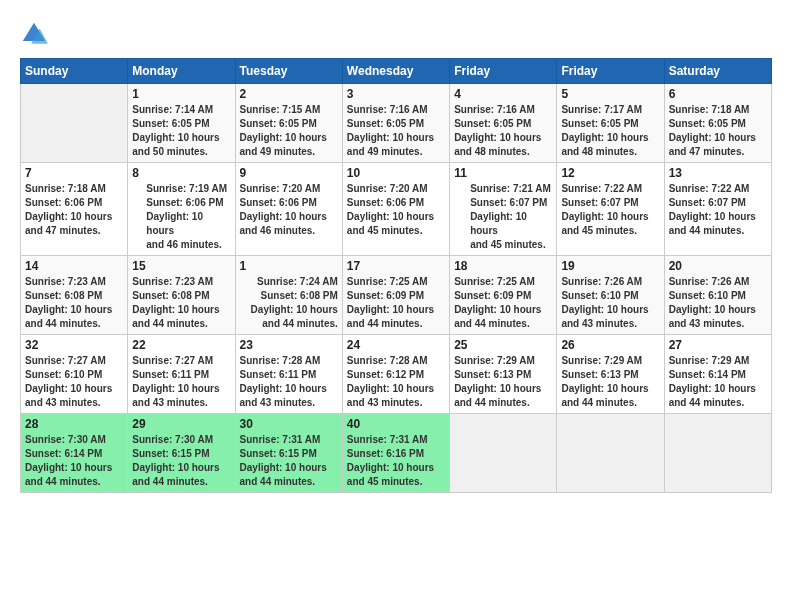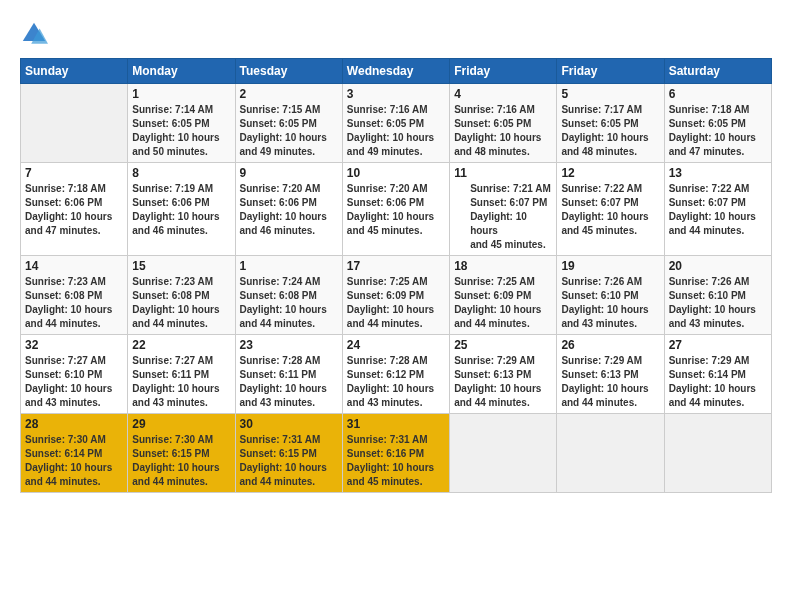--- a/index.html
+++ b/index.html
@@ -71,21 +71,21 @@
       vertical-align: top;
       padding: 3px 4px;
       width: calc(100% / 7);
       height: 78px;
       background: #fff;
     }
     .calendar tbody tr:nth-child(odd) td {
       background: #f9f9f9;
     }
     .calendar tbody tr:last-child td {
-      background: #eab308;
+      background: #86efac;
     }
     .day-number {
       font-weight: bold;
       font-size: 12px;
       color: #222;
       display: block;
       margin-bottom: 2px;
     }
     .day-info {
       font-size: 10px;
@@ -179,21 +179,21 @@
         <tr>
           <td>
             <span class="day-number">7</span>
             <div class="day-info" style="white-space: pre-line;">Sunrise: 7:18 AM
 Sunset: 6:06 PM
 Daylight: 10 hours
 and 47 minutes.</div>
           </td>
           <td>
             <span class="day-number">8</span>
-            <div class="day-info" style="white-space: pre-line;">Sunrise: 7:19 AM
+            <div class="day-info" style="white-space: pre-line; margin-left: 14px;">Sunrise: 7:19 AM
 Sunset: 6:06 PM
 Daylight: 10 hours
 and 46 minutes.</div>
           </td>
           <td>
             <span class="day-number">9</span>
             <div class="day-info" style="white-space: pre-line;">Sunrise: 7:20 AM
 Sunset: 6:06 PM
 Daylight: 10 hours
 and 46 minutes.</div>
@@ -237,21 +237,21 @@
           </td>
           <td>
             <span class="day-number">15</span>
             <div class="day-info" style="white-space: pre-line;">Sunrise: 7:23 AM
 Sunset: 6:08 PM
 Daylight: 10 hours
 and 44 minutes.</div>
           </td>
           <td>
             <span class="day-number">1</span>
-            <div class="day-info" style="white-space: pre-line;">Sunrise: 7:24 AM
+            <div class="day-info" style="white-space: pre-line; text-align: right;">Sunrise: 7:24 AM
 Sunset: 6:08 PM
 Daylight: 10 hours
 and 44 minutes.</div>
           </td>
           <td>
             <span class="day-number">17</span>
             <div class="day-info" style="white-space: pre-line;">Sunrise: 7:25 AM
 Sunset: 6:09 PM
 Daylight: 10 hours
 and 44 minutes.</div>
@@ -345,21 +345,21 @@
 and 44 minutes.</div>
           </td>
           <td>
             <span class="day-number">30</span>
             <div class="day-info" style="white-space: pre-line;">Sunrise: 7:31 AM
 Sunset: 6:15 PM
 Daylight: 10 hours
 and 44 minutes.</div>
           </td>
           <td>
-            <span class="day-number">31</span>
+            <span class="day-number">40</span>
             <div class="day-info" style="white-space: pre-line;">Sunrise: 7:31 AM
 Sunset: 6:16 PM
 Daylight: 10 hours
 and 45 minutes.</div>
           </td>
           <td class="empty-cell"></td>
           <td class="empty-cell"></td>
           <td class="empty-cell"></td>
         </tr>
       </tbody>

